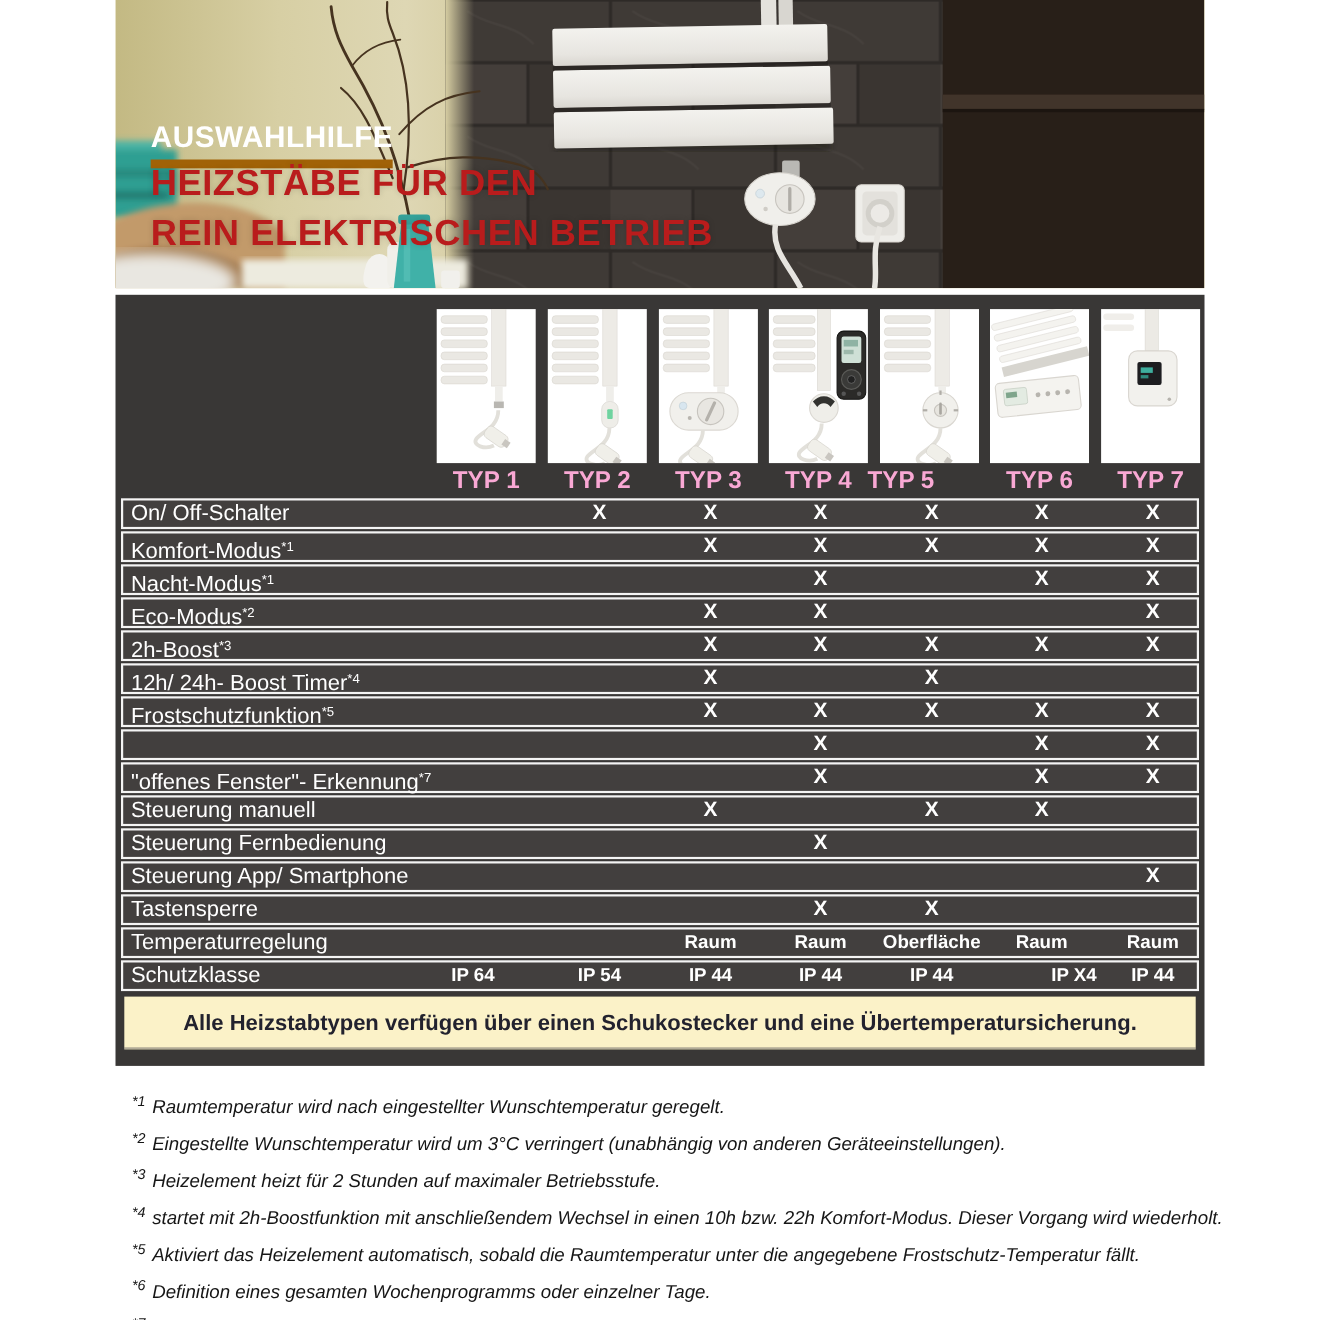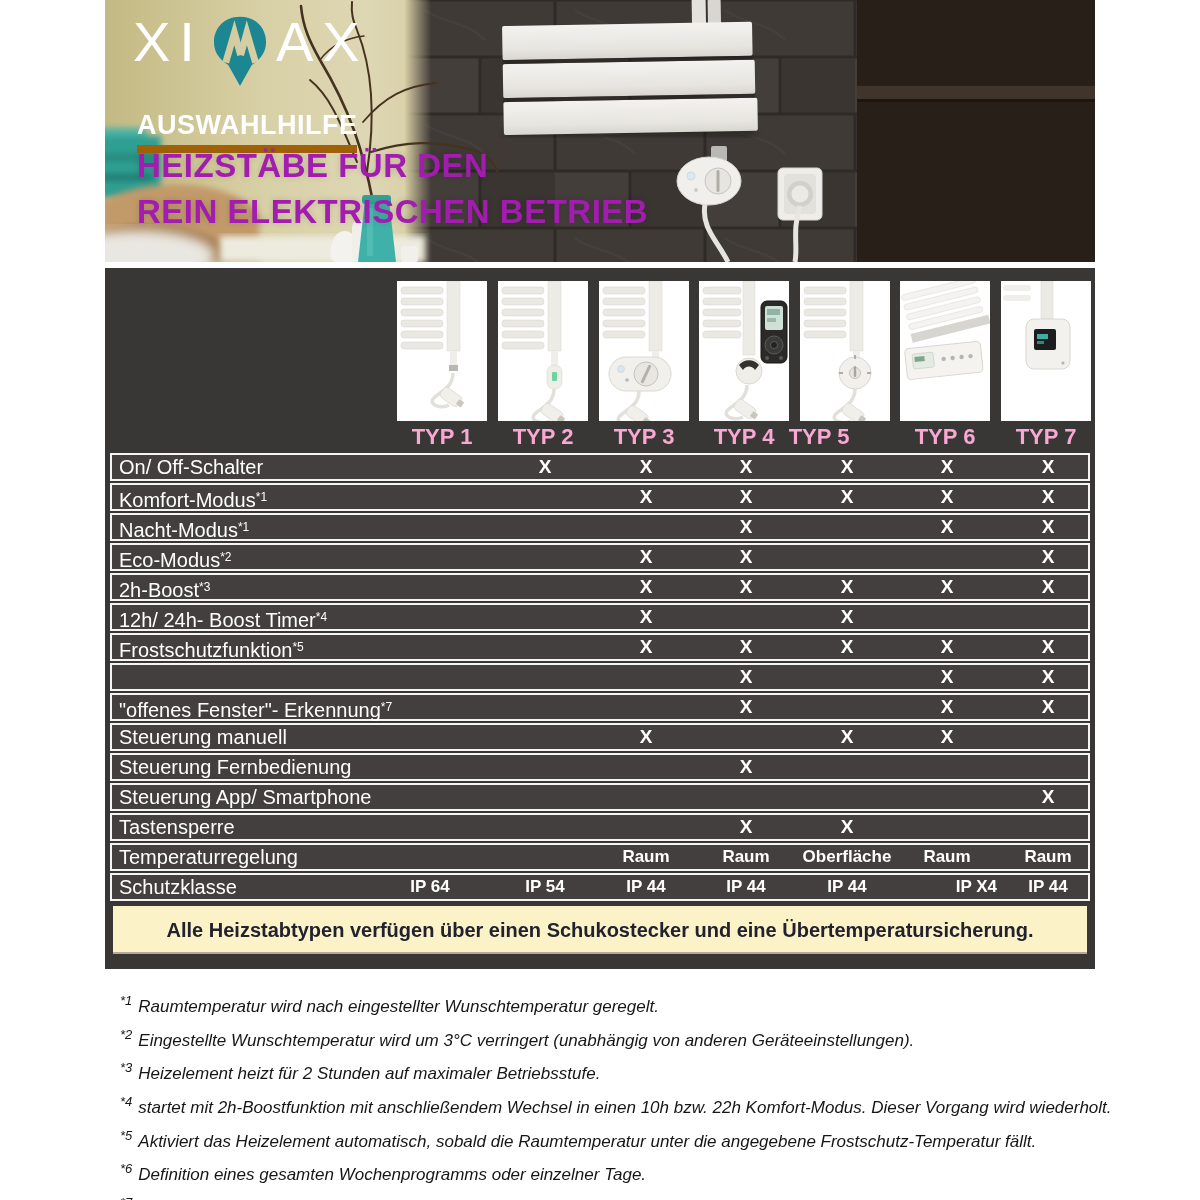--- a/index.html
+++ b/index.html
@@ -6,21 +6,21 @@
   body{width:1200px;height:1200px;overflow:hidden;font-family:"Liberation Sans",sans-serif;}
 
   
   .hero{position:relative;margin-left:105px;width:990px;height:262px;overflow:hidden;background:#d6cda2;}
   .hero-art{position:absolute;left:0;top:0;width:990px;height:262px;display:block;}
   .logo{position:absolute;left:28px;top:14px;display:flex;align-items:flex-start;color:#fff;
         font-size:56px;font-weight:400;letter-spacing:9px;line-height:1;}
   .logo svg{width:62px;height:76px;margin:0 5px;}
   .eyebrow{position:absolute;left:32px;top:110px;color:#fff;font-size:27px;font-weight:bold;
            letter-spacing:.5px;border-bottom:8px solid #a16207;padding-bottom:4px;}
-  .hero-title{position:absolute;left:32px;top:143px;color:#a21caf;font-size:33px;font-weight:bold;
+  .hero-title{position:absolute;left:32px;top:143px;color:#b91c1c;font-size:33px;font-weight:bold;
               line-height:46px;letter-spacing:.5px;margin:0;text-shadow:0 0 6px rgba(0,0,0,.15);}
 
   
   .panel{position:relative;margin:6px 105px 0;width:990px;box-sizing:border-box;
          background:#393736;padding:13px 0 15px;}
   .products{position:relative;height:140px;}
   .product-card{position:absolute;top:0;width:90px;height:140px;background:#fff;overflow:hidden;}
   .product-card svg{display:block;}
   .typelabels{position:relative;height:31px;}
   .typelabel{position:absolute;top:0;width:100px;line-height:31px;text-align:center;
@@ -145,34 +145,20 @@
 
     <g>
       <rect x="673" y="168" width="44" height="52" rx="5" fill="#eeede9" stroke="#d9d6d0"></rect>
       <rect x="679" y="174" width="32" height="40" rx="4" fill="#e3e1dc"></rect>
       <circle cx="695" cy="194" r="13" fill="#d2d0ca"></circle>
       <circle cx="695" cy="194" r="8.5" fill="#eceae6"></circle>
       <path d="M695,206 C687,230 693,246 690,262" stroke="#e8e6e1" stroke-width="5" fill="none"></path>
     </g>
   </svg>
 
-  <div class="logo">
-    <span>XI</span>
-    <svg viewBox="0 0 100 118" aria-hidden="true">
-      <defs>
-        <mask id="lm">
-          <rect width="100" height="118" fill="#fff"></rect>
-          <path d="M27,76 L41,28 L51,64" stroke="#000" stroke-width="11" fill="none"></path>
-          <path d="M51,64 L61,28 L75,76" stroke="#000" stroke-width="11" fill="none"></path>
-        </mask>
-      </defs>
-      <path d="M50,2 C75,2 92,20 92,43 C92,60 83,71 69,80 L50,114 L31,80 C17,71 8,60 8,43 C8,20 25,2 50,2 Z" fill="#1c8692" mask="url(#lm)"></path>
-    </svg>
-    <span>AX</span>
-  </div>
 
   <div class="eyebrow">AUSWAHLHILFE</div>
   <h1 class="hero-title">
     <span>HEIZSTÄBE FÜR DEN</span><br>
     <span>REIN ELEKTRISCHEN BETRIEB</span>
   </h1>
 </header>
 
 <section class="panel">
   <div class="products" id="products">

